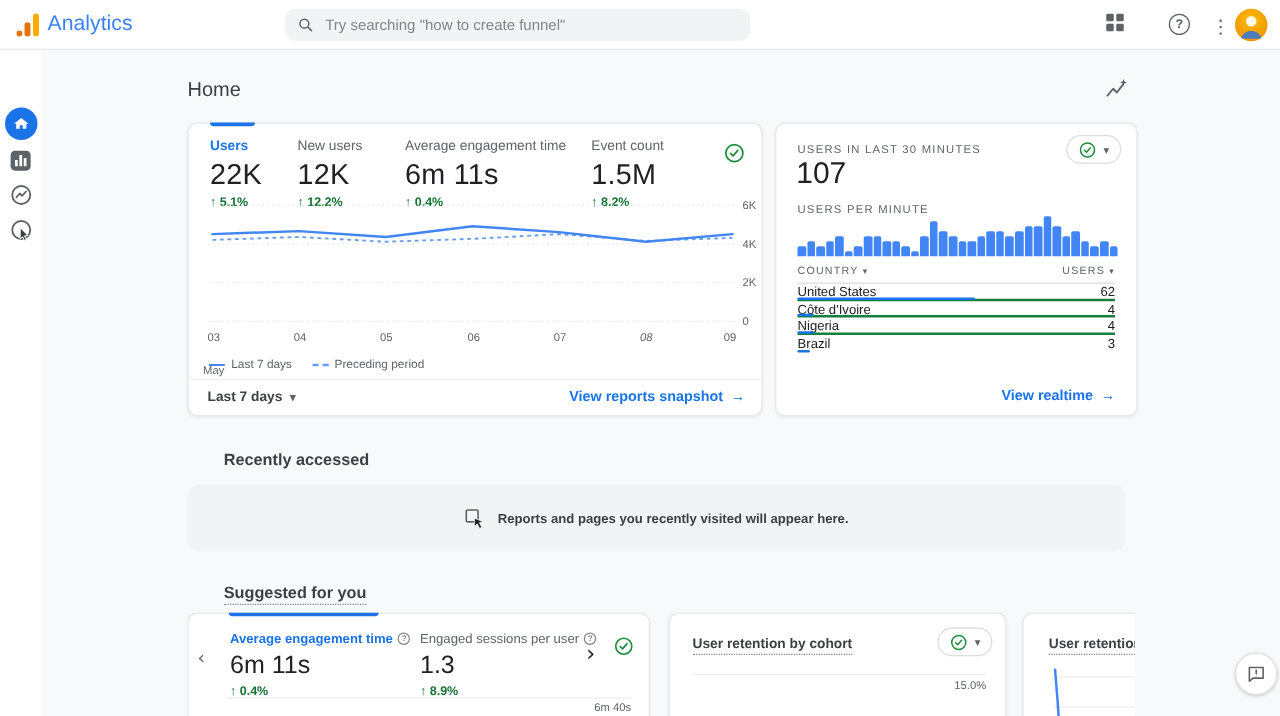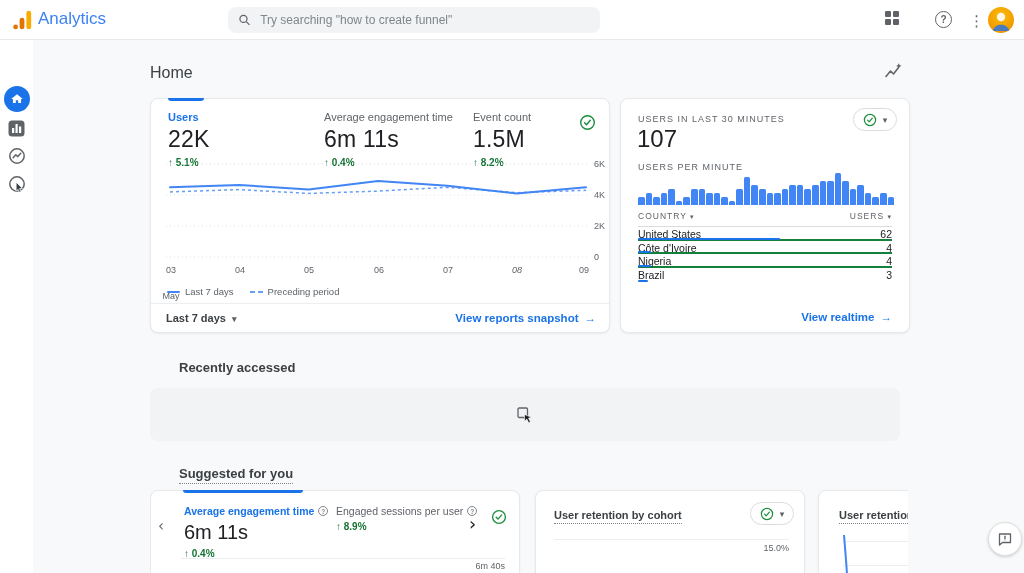--- a/index.html
+++ b/index.html
@@ -179,20 +179,25 @@
 </div>
 
 <div class="card overview">
   <div class="tab-indicator"></div>
 
   <div class="metric active" style="left:17px;">
     <div class="m-label">Users</div>
     <div class="m-value">22K</div>
     <div class="delta"><span>↑</span> <span>5.1%</span></div>
   </div>
+  <div class="metric" style="left:87px;">
+    <div class="m-label">New users</div>
+    <div class="m-value">12K</div>
+    <div class="delta"><span>↑</span> <span>12.2%</span></div>
+  </div>
   <div class="metric" style="left:173px;">
     <div class="m-label">Average engagement time</div>
     <div class="m-value">6m 11s</div>
     <div class="delta"><span>↑</span> <span>0.4%</span></div>
   </div>
   <div class="metric" style="left:322px;">
     <div class="m-label">Event count</div>
     <div class="m-value">1.5M</div>
     <div class="delta"><span>↑</span> <span>8.2%</span></div>
   </div>
@@ -330,20 +335,21 @@
       <span>→</span>
   </div>
 </div>
 
 <div class="section-title" style="top:360px;">Recently accessed</div>
 <div class="empty-panel">
   <svg width="18" height="18" viewBox="0 0 18 18" fill="none">
     <rect x="2" y="2" width="9.5" height="9.5" rx="1.2" stroke="#5f6368" stroke-width="1.3"></rect>
     <path d="M8.5 8.5l7 2.8-3 .9 1.9 3.5-1.7 1-1.9-3.6-2.3 2.1z" fill="#202124" stroke="#fff" stroke-width=".6"></path>
   </svg>
+  <span class="empty-text">Reports and pages you recently visited will appear here.</span>
 </div>
 
 <div class="section-title" style="top:466px;">
   <span class="dotted-u">Suggested for you</span>
 </div>
 
 <div class="sug-row">
 
   <div class="sug-card eng-card">
     <div class="sug-indicator"></div>
@@ -355,20 +361,21 @@
           <span class="qmark">?</span>
         </div>
       <div class="sug-value">6m 11s</div>
       <div class="delta"><span>↑</span> <span>0.4%</span></div>
     </div>
     <div class="sug-metric" style="left:185px;">
       <div class="sug-label">
           <span>Engaged sessions per user</span>
           <span class="qmark">?</span>
         </div>
+      <div class="sug-value">1.3</div>
       <div class="delta"><span>↑</span> <span>8.9%</span></div>
     </div>
 
     <span class="chev" style="left:318px; top:22px; font-size:18px; color:#202124;">›</span>
     <div class="check-icon" style="right:12px; top:18px;">
       <svg width="16" height="16" viewBox="0 0 17 17" fill="none" stroke="#1e8e3e" stroke-width="1.4">
         <circle cx="8.5" cy="8.5" r="6.8"></circle>
           <path d="M5.5 8.7l2 2 3.8-4.4" stroke-linecap="round" stroke-linejoin="round"></path>
       </svg>
     </div>

